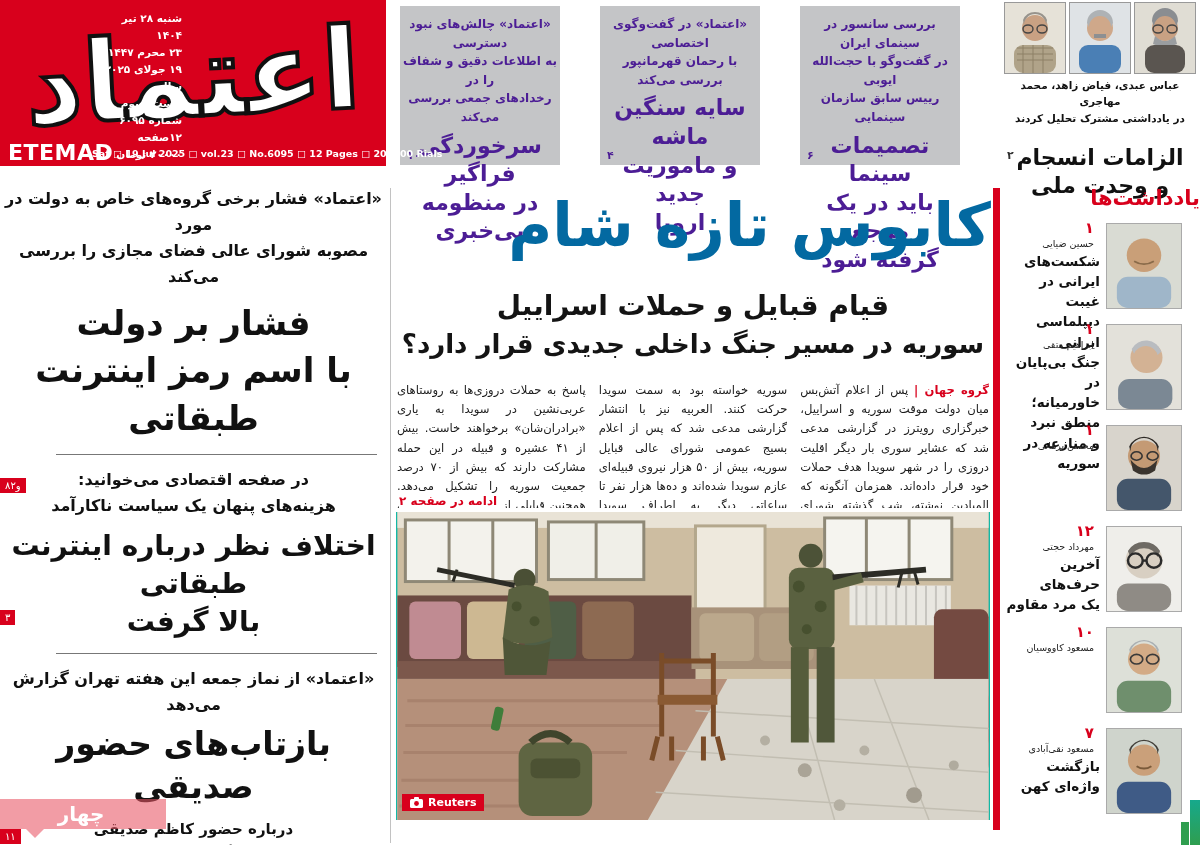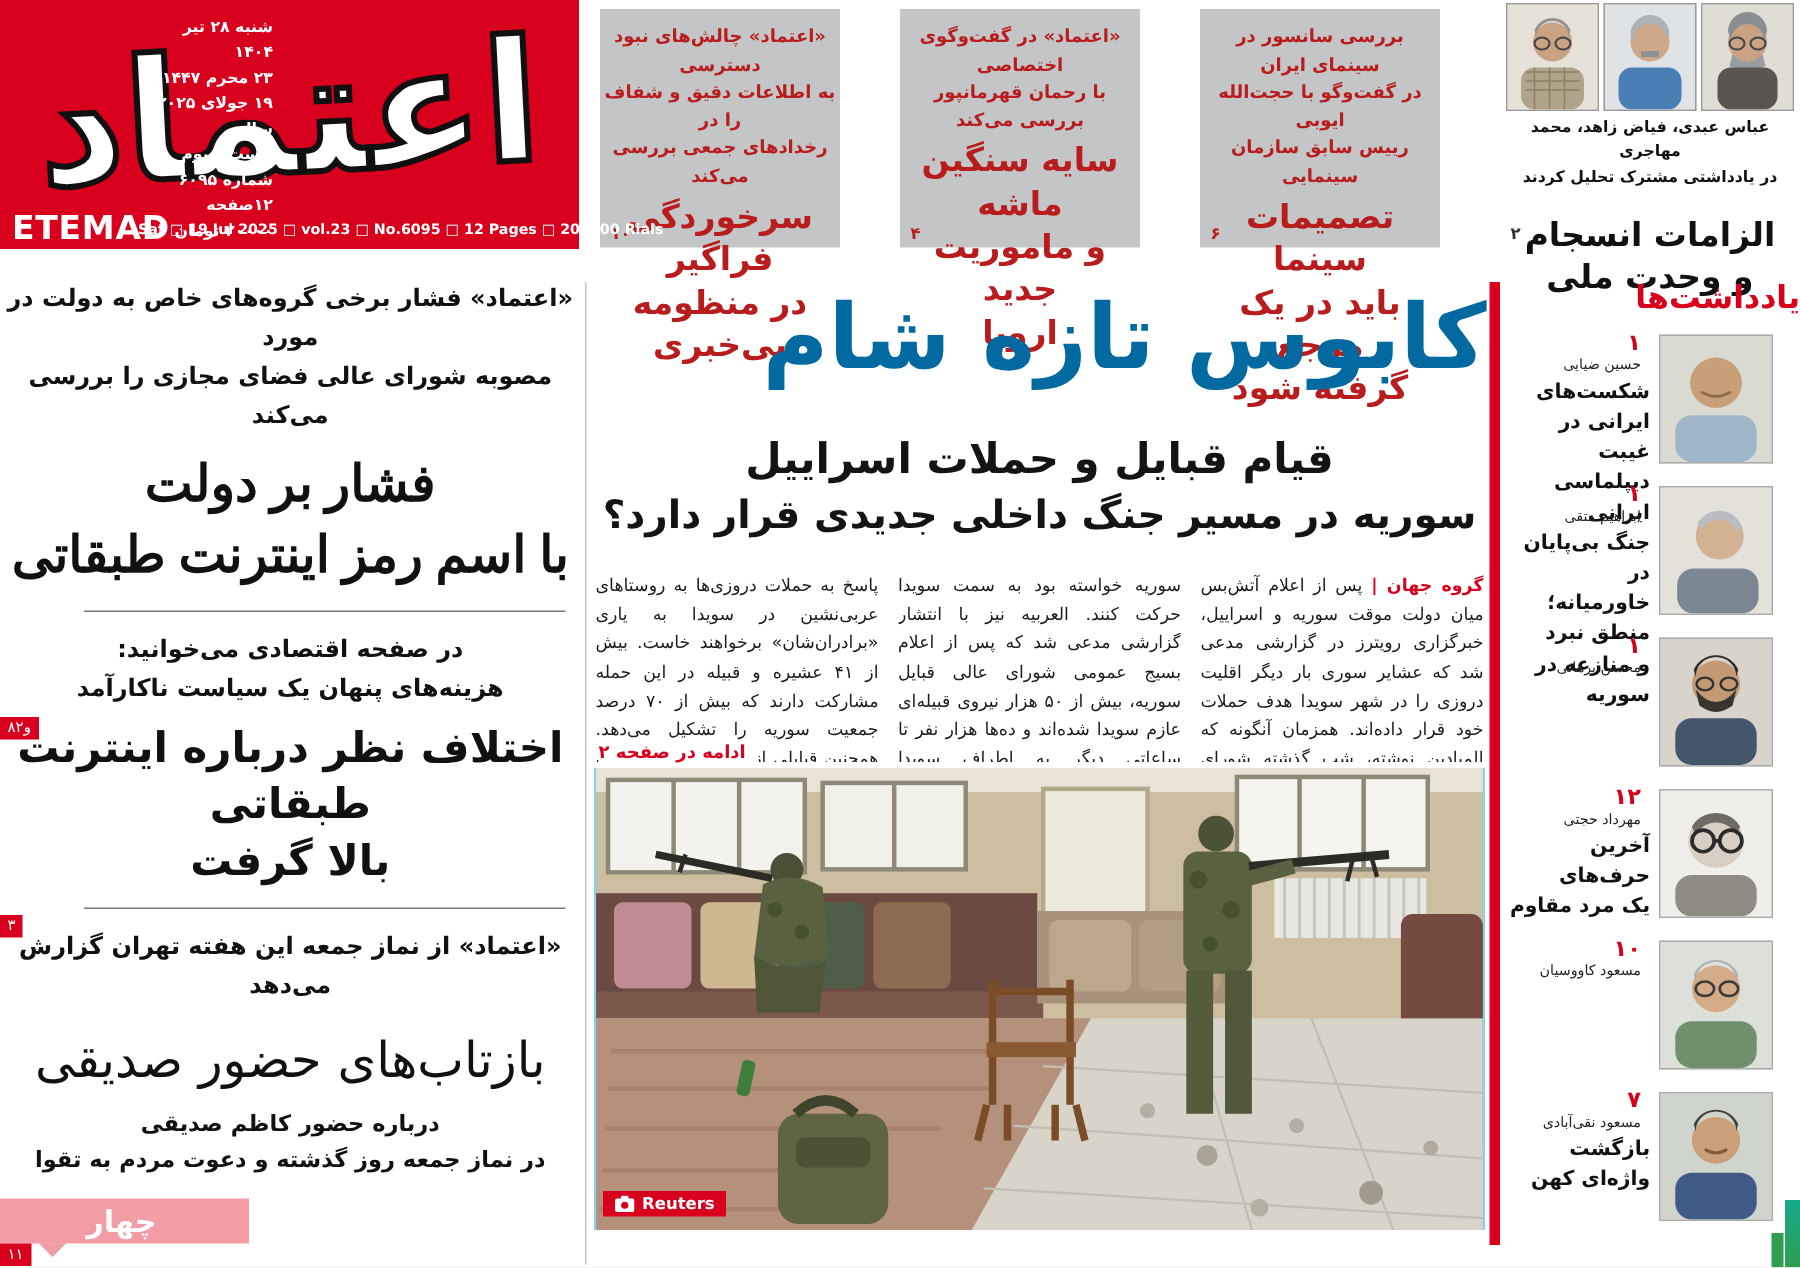--- a/index.html
+++ b/index.html
@@ -17,21 +17,21 @@
   }
   .m-dates {
     position:absolute; left:94px; top:10px; width:88px; direction:rtl; text-align:right;
     color:#fff; font-size:10.5px; font-weight:bold; line-height:1.62; z-index:2;
   }
   .m-en { position:absolute; left:8px; bottom:1px; color:#fff; font-size:22px; font-weight:bold; letter-spacing:.5px; z-index:2;}
   .m-footer { position:absolute; left:92px; bottom:7px; color:#fff; font-size:9.5px; font-weight:bold; white-space:nowrap; z-index:2;}
   
   .teaser {
     position:absolute; top:6px; width:160px; height:159px; background:#c4c5c7;
-    color:#b91c1c; text-align:center; direction:rtl;
+    color:#4c1d95; text-align:center; direction:rtl;
   }
   .teaser.t0 { left:400px; } .teaser.t1 { left:600px; } .teaser.t2 { left:800px; }
   .teaser.t3 { left:1000px; width:200px; background:#fff; color:#111; top:0; height:165px; }
   .t-kicker { font-size:12px; font-weight:bold; line-height:1.55; padding-top:9px; white-space:pre-line; }
   .t-headline { font-size:22px; font-weight:bold; line-height:1.3; margin-top:5px; white-space:pre-line; }
   .t-page { position:absolute; left:7px; bottom:3px; font-size:11px; font-weight:bold; }
   .t3 .t-kicker { font-size:10.5px; padding-top:3px; }
   .t3 .t-headline { font-size:22px; margin-top:18px; }
   .t-photos { display:flex; gap:3px; justify-content:center; padding-top:2px; }
   .t-photos svg { width:62px; height:72px; border:1px solid #999; background:#e3e3df; }
@@ -51,34 +51,34 @@
     position:absolute; left:395px; top:191px; width:596px; 
     font-size:60px; font-weight:900; color:#0369a1; direction:rtl; line-height:1.15;
   }
   .lead-d1 { position:absolute; left:395px; top:289px; width:596px; text-align:center; font-size:28px; font-weight:bold; color:#141414; direction:rtl; }
   .lead-d2 { position:absolute; left:395px; top:329px; width:596px; text-align:center; font-size:26px; font-weight:bold; color:#141414; direction:rtl; }
   .lead-body { position:absolute; left:397px; top:381px; width:592px; height:127px; direction:rtl; display:flex; gap:13px; }
   .lead-col { flex:1; text-align:justify; font-size:11.6px; line-height:1.66; color:#1c1c1c; overflow:hidden; }
   .byline { color:#d8001c; font-weight:bold; }
   .continuation { position:absolute; left:2px; bottom:0; color:#d8001c; font-weight:bold; font-size:12px; background:#fff; padding-right:8px; }
   
-  .photo { position:absolute; left:396px; top:512px; width:594px; height:308px; background:#7dd3fc; overflow:hidden;text-decoration:underline; }
+  .photo { position:absolute; left:396px; top:512px; width:594px; height:308px; background:#14b8a6; overflow:hidden;text-decoration:underline; }
   .photo > svg { display:block; width:100%; height:100%; }
   .credit {
     position:absolute; left:6px; bottom:9px; background:#d8001c; color:#fff; font-size:11px;
     display:flex; gap:5px; align-items:center; padding:2px 8px; font-weight:bold;
   }
   
   .vrule { position:absolute; left:390px; top:188px; width:1px; height:655px; background:#c2c2c2; }
   .leftcol { position:absolute; left:0; top:186px; width:387px; direction:rtl; text-align:center; color:#111; }
   .a-kicker { font-size:16px; font-weight:bold; line-height:1.62; white-space:pre-line; }
-  .a1-h { font-size:34px; font-weight:900; line-height:1.4; margin-top:10px; white-space:pre-line;font-family:Liberation Serif, serif; }
+  .a1-h { font-size:34px; font-weight:900; line-height:1.4; margin-top:10px; white-space:pre-line; }
   hr.rule { border:0; border-top:1.5px solid #777; margin:12px 10px 12px 56px; }
   .a2-h { font-size:28px; font-weight:900; line-height:1.35; margin-top:8px; white-space:pre-line; }
-  .a3-h { font-size:33px; font-weight:400; margin-top:16px; line-height:1.3; }
+  .a3-h { font-size:33px; font-weight:700; margin-top:6px; line-height:1.3; }
   .a-sub { font-size:15px; font-weight:bold; line-height:1.6; margin-top:8px; white-space:pre-line; }
   .badge { position:absolute; left:0; background:#d8001c; color:#fff; font-size:10px; font-weight:normal; padding:2px 5px; z-index:6; }
   .badge.b1 { top:478px; } .badge.b2 { top:610px; } .badge.b3 { top:829px; }
   
   .ribbon {
     position:absolute; left:-4px; top:799px; width:170px; height:30px; z-index:5;
     background:rgba(233,85,100,.58); display:flex; align-items:center; justify-content:center;
     color:#fff; font-weight:bold; font-size:20px; letter-spacing:4px; direction:rtl;
   }
   .ribbon:after {

